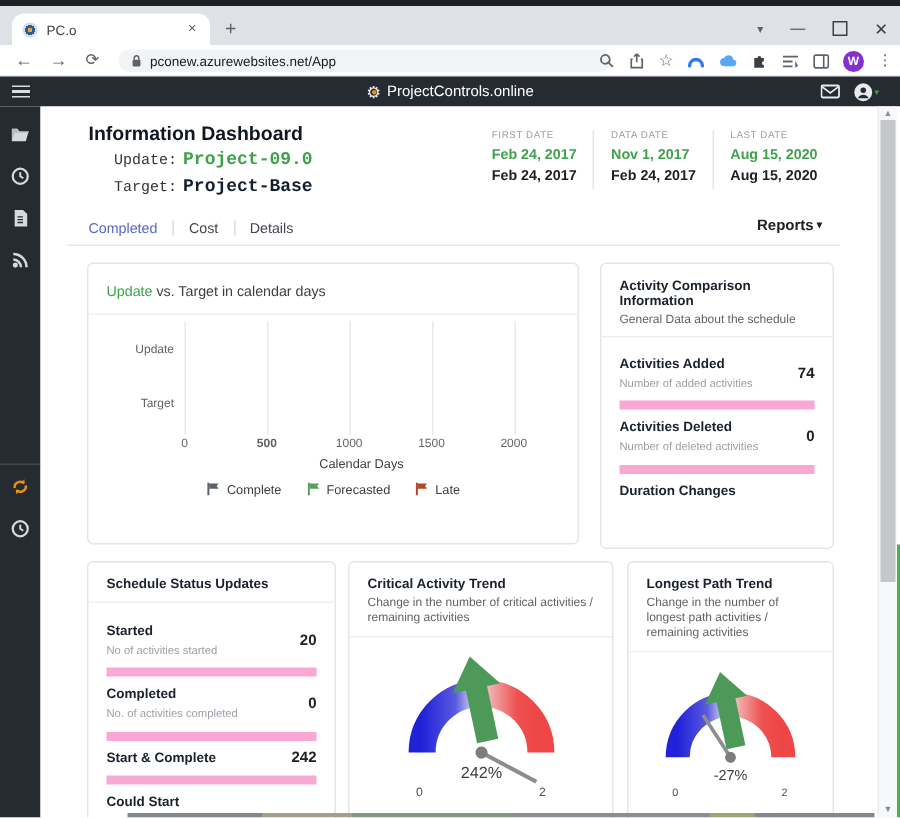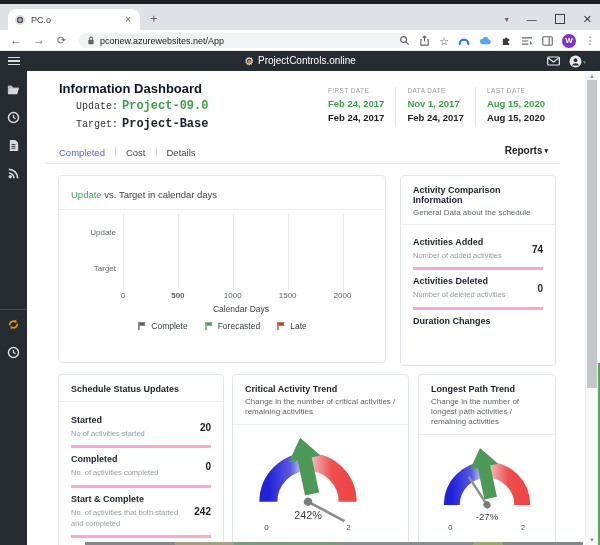--- a/index.html
+++ b/index.html
@@ -91,28 +91,28 @@
         background-size:5px 5px;}
   .cat{position:absolute;right:calc(100% + 7px);font-size:8px;color:#5f6368;white-space:nowrap;}
   .bar-ticks{position:relative;margin-left:52px;width:236px;height:11px;}
   .tick{position:absolute;transform:translateX(-50%);font-size:8px;color:#5f6368;top:1px;}
   .xlabel{margin-left:52px;width:236px;text-align:center;font-size:8.5px;color:#3c4043;margin-top:3px;}
   .legend{display:flex;justify-content:center;gap:16px;margin-top:7px;}
   .litem{display:flex;align-items:center;gap:4px;font-size:8.5px;color:#3c4043;}
 
   
   .stat-row{display:flex;align-items:center;justify-content:space-between;
-        padding:6px 0;border-bottom:3px solid #f9a8d4;}
+        padding:6px 0;border-bottom:6px solid #f9a8d4;}
   .stat-row.last{border-bottom:none;}
   .stat-info{flex:1;padding-right:8px;}
   .stat-title{font-size:9px;font-weight:bold;color:#1b222b;}
   .stat-desc{font-size:7.5px;color:#9aa0a6;margin-top:3px;line-height:1.5;}
   .stat-value{font-size:10px;font-weight:bold;color:#202124;flex:0 0 auto;}
 
-  .gauge-wrap{display:flex;margin-top:10px;}
+  .gauge-wrap{display:flex;justify-content:center;margin-top:10px;}
   .gauge-val{font-size:12px;fill:#3c4043;text-anchor:middle;}
   .gauge-lbl{font-size:9px;fill:#4a4e53;text-anchor:middle;}
 
   
   .scrollbar{position:absolute;top:71px;right:2px;width:13px;bottom:0;background:#f7f8f9;
         border-left:1px solid #ebedef;box-sizing:border-box;}
   .sb-arrow{position:absolute;left:0;right:0;text-align:center;font-size:6px;color:#8a8f94;}
   .sb-thumb{position:absolute;left:1px;right:1px;top:9px;height:308px;background:#c4c7ca;}
   .green-edge{position:absolute;right:0;width:2px;top:363px;bottom:0;background:#4caf50;}
   .bottom-peek{position:absolute;left:58px;width:498px;bottom:0;height:3px;
@@ -371,21 +371,20 @@
         <div class="stat-row">
           <div class="stat-info">
               <div class="stat-title">Completed</div>
               <div class="stat-desc">No. of activities completed</div>
             </div>
           <div class="stat-value">0</div>
         </div>
         <div class="stat-row">
           <div class="stat-info">
               <div class="stat-title">Start &amp; Complete</div>
-              <div class="stat-desc">No. of activities that both started and completed</div>
             </div>
           <div class="stat-value">242</div>
         </div>
         <div class="stat-row last">
           <div class="stat-info">
               <div class="stat-title">Could Start</div>
             </div>
 
         </div>
       </div>

